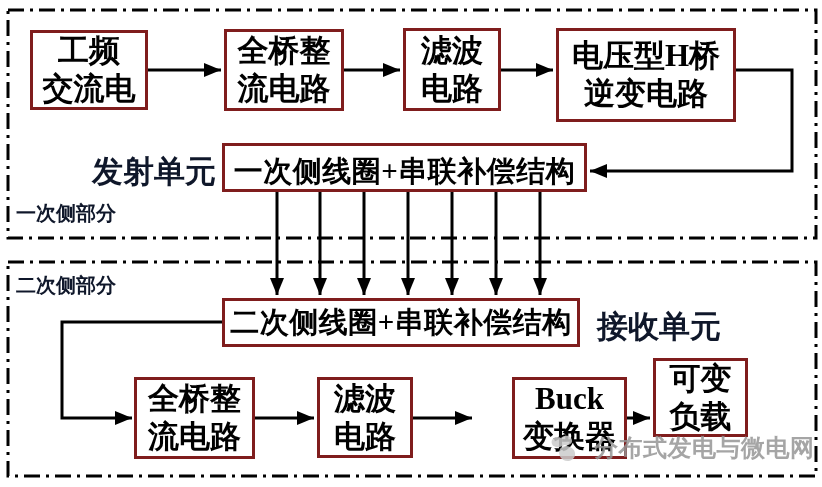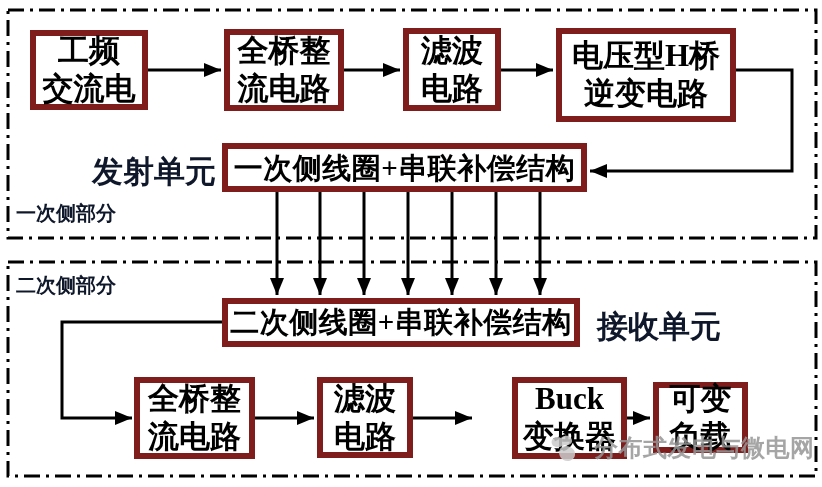--- a/index.html
+++ b/index.html
@@ -6,21 +6,21 @@
   .stage{
     position:relative;
     width:822px;height:487px;
     background:#ffffff;
     font-family:"Liberation Serif","DejaVu Serif",serif;
     overflow:hidden;
   }
   .lines{position:absolute;left:0;top:0;width:822px;height:487px;}
   .box{
     position:absolute;
-    border:6px solid #7f1d1d;
+    border:3px solid #7f1d1d;
     background:#fff;
     display:flex;
     flex-direction:column;
     align-items:center;
     justify-content:center;
     text-align:center;
     font-weight:bold;
     color:#000;
     box-sizing:border-box;
     line-height:1.22;
@@ -139,21 +139,21 @@
   <div class="box box-2line" style="left:317px;top:377px;width:96px;height:81px;">
     <span>滤波</span>
     <span>电路</span>
   </div>
 
   <div class="box box-2line" style="left:475px;top:377px;width:115px;height:82px;margin-left:37px;">
     <span>Buck</span>
     <span>变换器</span>
   </div>
 
-  <div class="box box-2line" style="left:653px;top:382px;width:95px;height:71px;">
+  <div class="box box-2line" style="left:653px;top:358px;width:95px;height:79px;">
     <span>可变</span>
     <span>负载</span>
   </div>
 
   <div class="watermark">
     <svg width="40" height="34" viewBox="0 0 40 34">
       <path d="M4,12 C2,7 8,3 13,6 C17,2 24,4 24,9 C24,12 20,14 16,13 C13,16 5,16 4,12 Z" fill="#cccccc"></path>
       <path d="M12,17 C9,23 14,30 21,29 C27,28 29,21 25,17 C21,13 14,13 12,17 Z" fill="#cccccc"></path>
     </svg>
     <span class="watermark-text">分布式发电与微电网</span>

